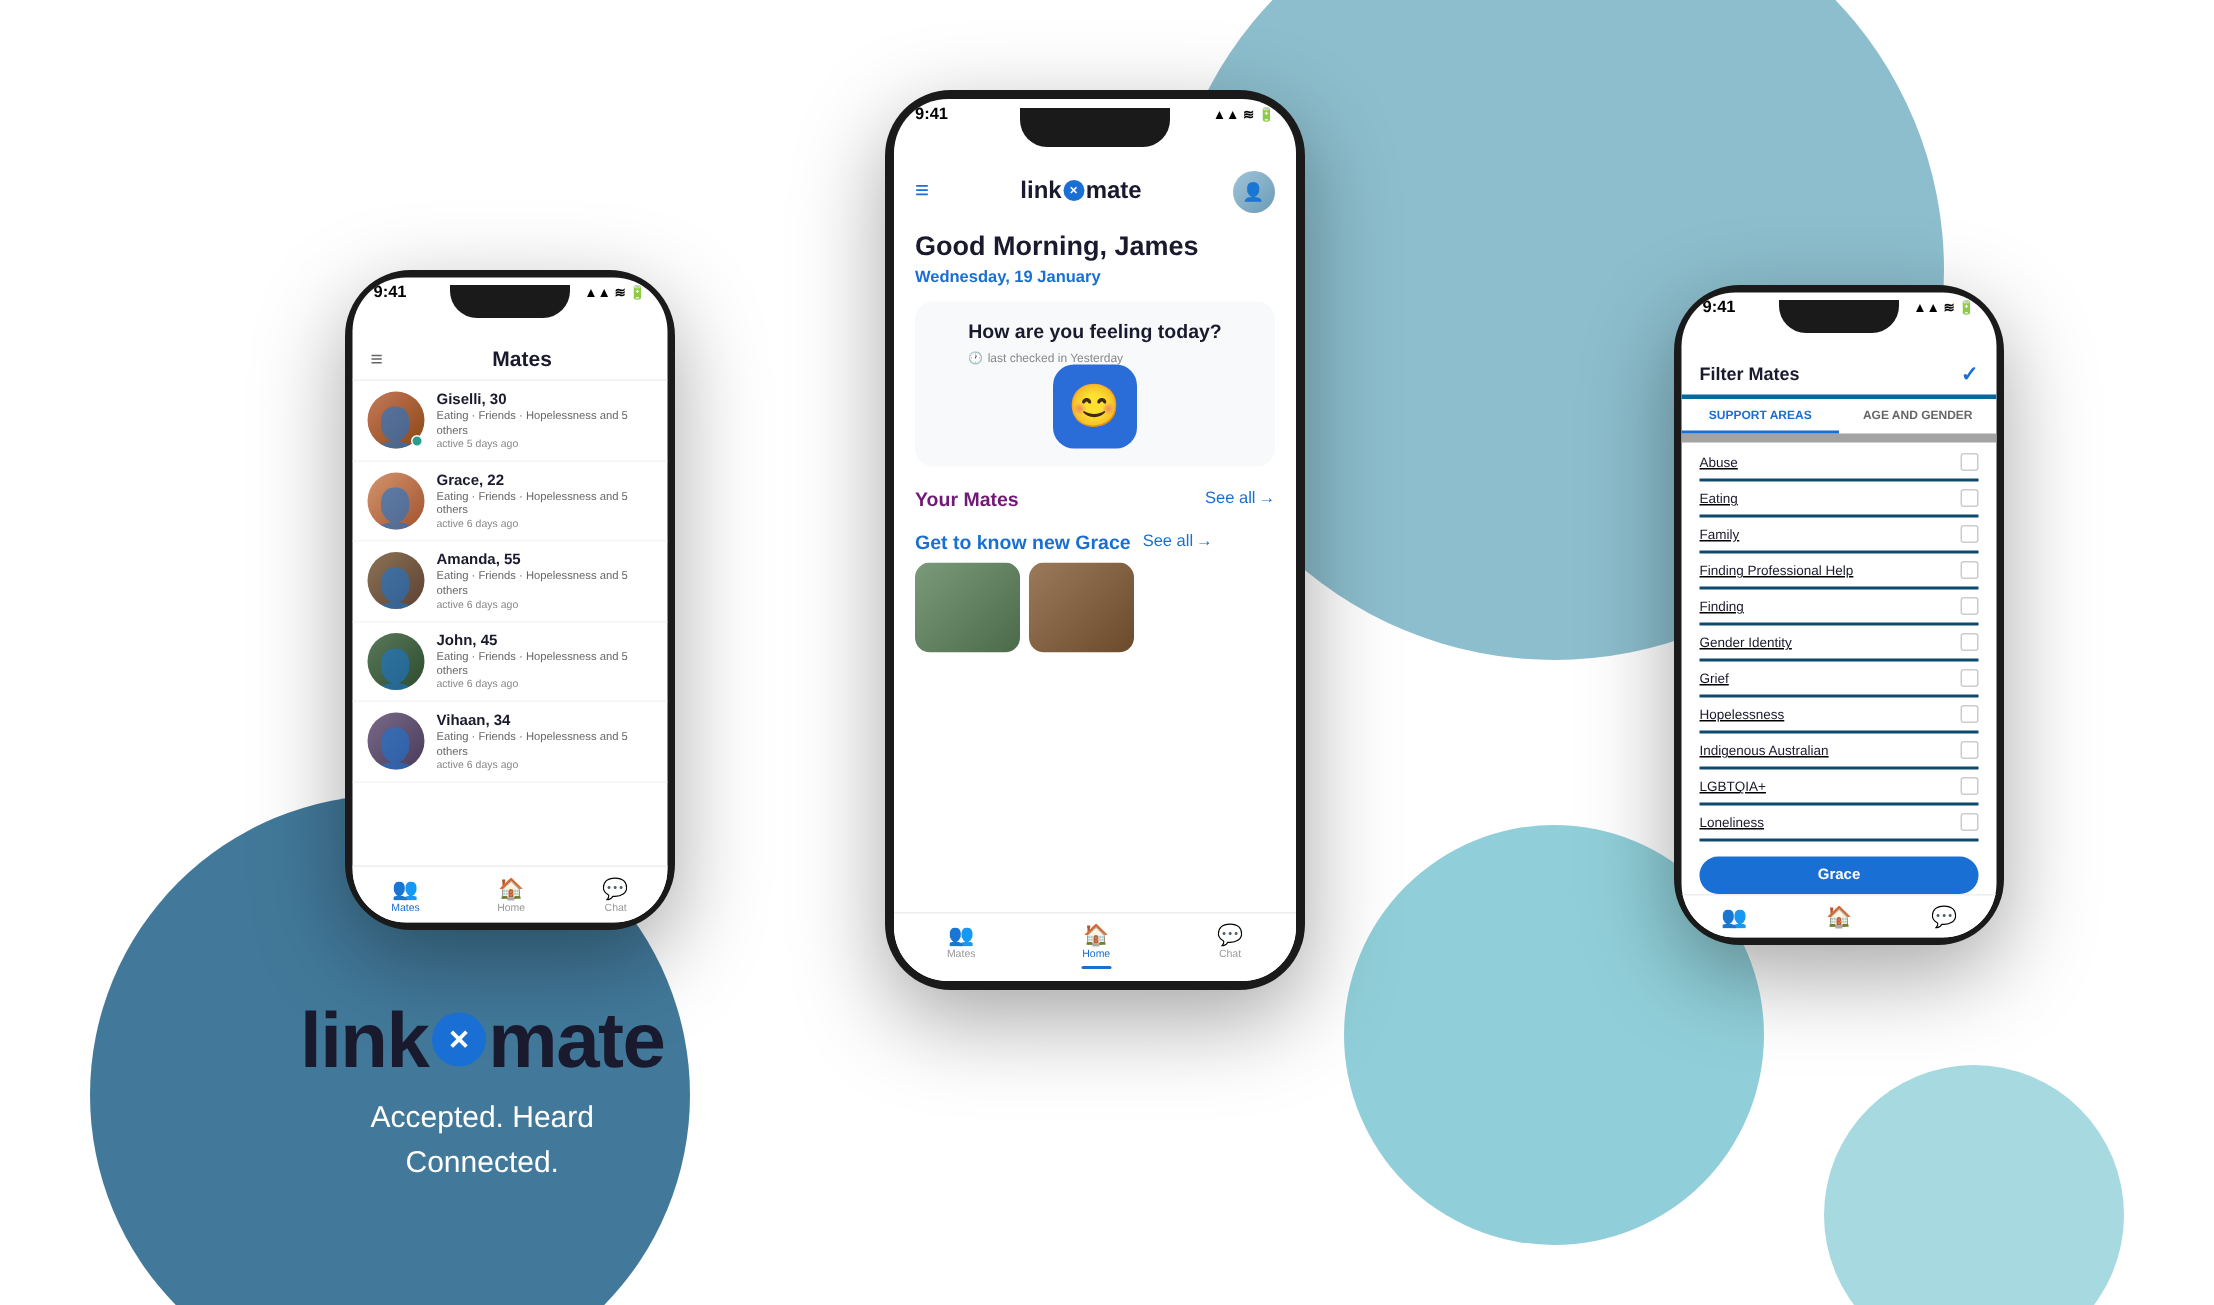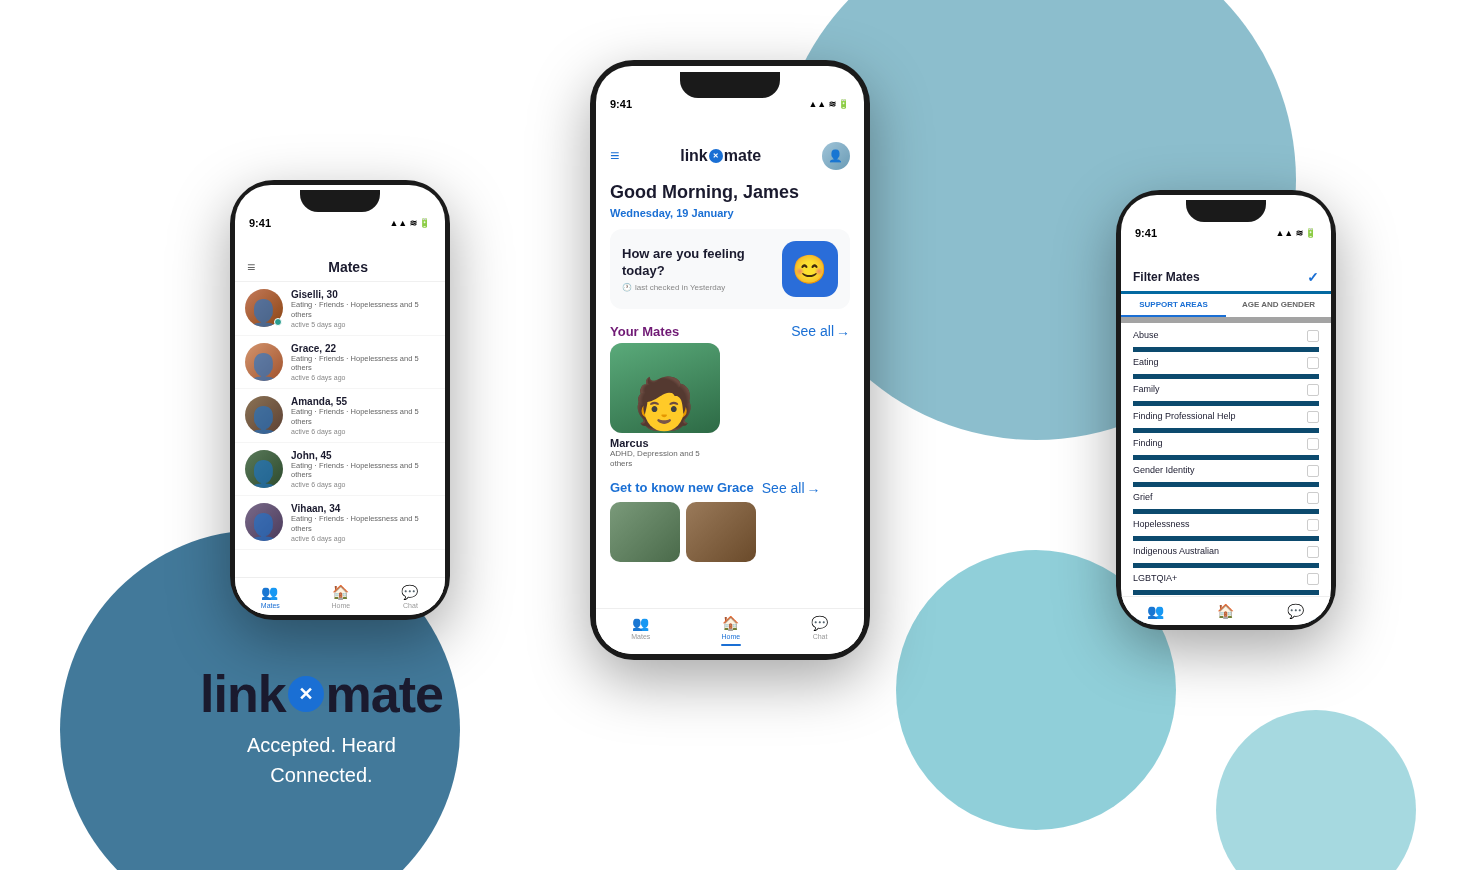--- a/index.html
+++ b/index.html
@@ -108,21 +108,20 @@
       border-radius: 0 0 18px 18px;
       z-index: 100;
     }
     .phone-status-bar {
       display: flex;
       justify-content: space-between;
       align-items: center;
       padding: 4px 14px 2px;
       font-size: 10px;
       font-weight: 600;
-      margin-top: 28px;
     }
     .status-time { color: #000; font-size: 11px; font-weight: 700; }
     .status-icons { display: flex; gap: 3px; align-items: center; color: #000; font-size: 9px; }
 
     
     .phone-left {
       width: 220px; height: 440px;
       top: 180px; left: 230px;
     }
     .phone-left .phone-inner {
@@ -256,40 +255,41 @@
     .greeting-date { font-size: 11px; font-weight: 700; color: #1a6fd4; margin-top: 4px; }
 
     .mood-card {
       margin: 8px 14px;
       background: #f8f9fa;
       border-radius: 12px;
       padding: 12px;
       display: flex;
       align-items: center;
       justify-content: space-between;
+      flex-direction: column;
     }
     .mood-text { font-size: 13px; font-weight: 600; color: #1a1a2e; line-height: 1.3; }
     .mood-checked { font-size: 8px; color: #888; margin-top: 4px; display: flex; align-items: center; gap: 3px; }
     .mood-emoji-box {
       width: 56px; height: 56px;
       background: #2a6dd9;
       border-radius: 14px;
       display: flex; align-items: center; justify-content: center;
       font-size: 28px;
       flex-shrink: 0;
     }
 
     .section-header {
       padding: 6px 14px 4px;
       display: flex;
       align-items: center;
       justify-content: space-between;
     }
     .section-title { font-size: 13px; font-weight: 700; color: #701a75; }
-    .see-all { font-size: 14px; color: #1a6fd4; display: flex; gap: 2px; }
+    .see-all { font-size: 11px; color: #1a6fd4; display: flex; gap: 2px; }
 
     .mates-scroll {
       display: flex;
       gap: 10px;
       padding: 0 14px 6px;
       overflow: hidden;
     }
     .mate-card {
       width: 110px;
       flex-shrink: 0;
@@ -379,24 +379,25 @@
       color: #666;
     }
     .filter-tab.active {
       color: #1a6fd4;
       border-bottom: 2px solid #1a6fd4;
     }
 
     .filter-list { padding: 2px 12px; overflow: hidden; }
     .filter-item {
       display: flex;
-      align-items: flex-start;
+      align-items: center;
       justify-content: space-between;
       padding: 5px 0;
-      border-bottom: 5px solid #0c4a6e;
+      border-bottom: 2px solid #0c4a6e;
+      text-decoration: underline;
     }
     .filter-item-label { font-size: 9px; color: #1a1a2e; }
     .filter-checkbox {
       width: 12px; height: 12px;
       border: 1.5px solid #ccc;
       border-radius: 2px;
     }
 
     .filter-next-btn {
       margin: 8px 12px 0;
@@ -589,27 +590,20 @@
     </div>
 
     <div class="section-header">
       <span class="section-title">Your Mates</span>
       <span class="see-all">
         <span>See all</span> →
       </span>
     </div>
 
     <div class="mates-scroll">
-      <div class="mate-card">
-        <div class="mate-card-img">
-          <div class="marcus-face"></div>
-        </div>
-        <div class="mate-card-name">Marcus</div>
-        <div class="mate-card-tags">ADHD, Depression and 5 others</div>
-      </div>
     </div>
 
     <div class="section-get-to-know">
       <div class="get-to-know-row">
         <span class="get-to-know-title">Get to know new Grace</span>
         <span class="see-all">
           <span>See all</span> →
         </span>
       </div>
       <div class="preview-avatars">

